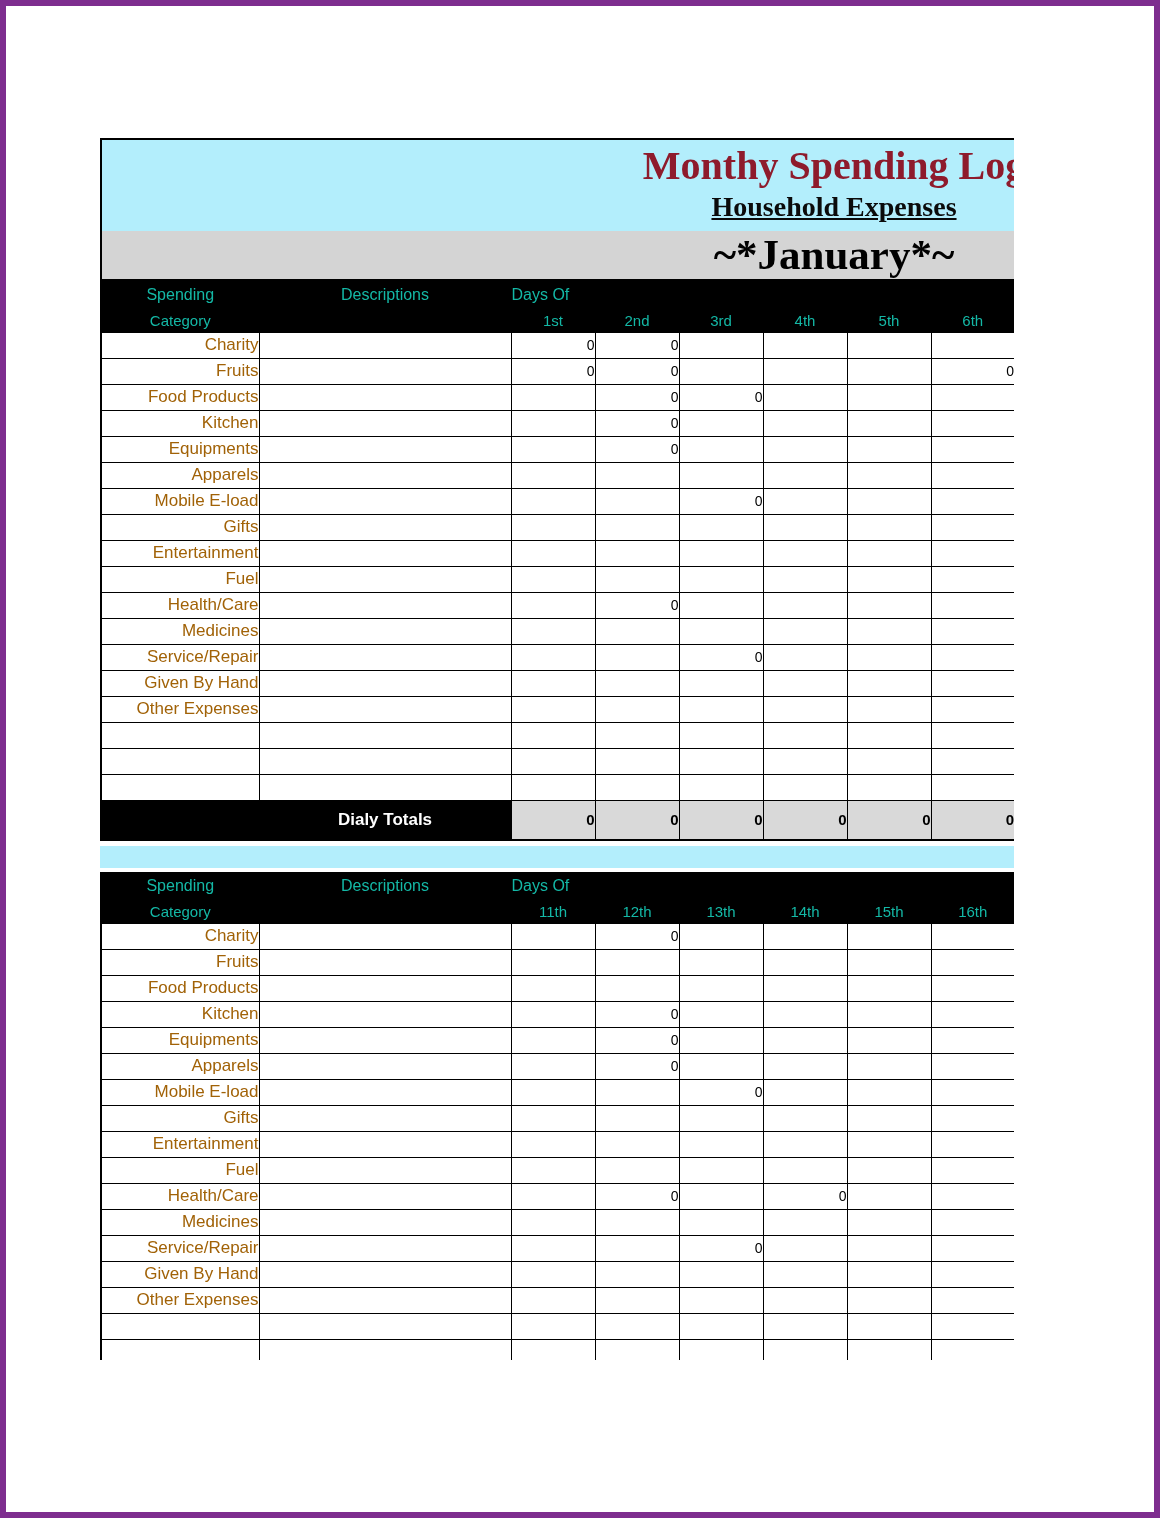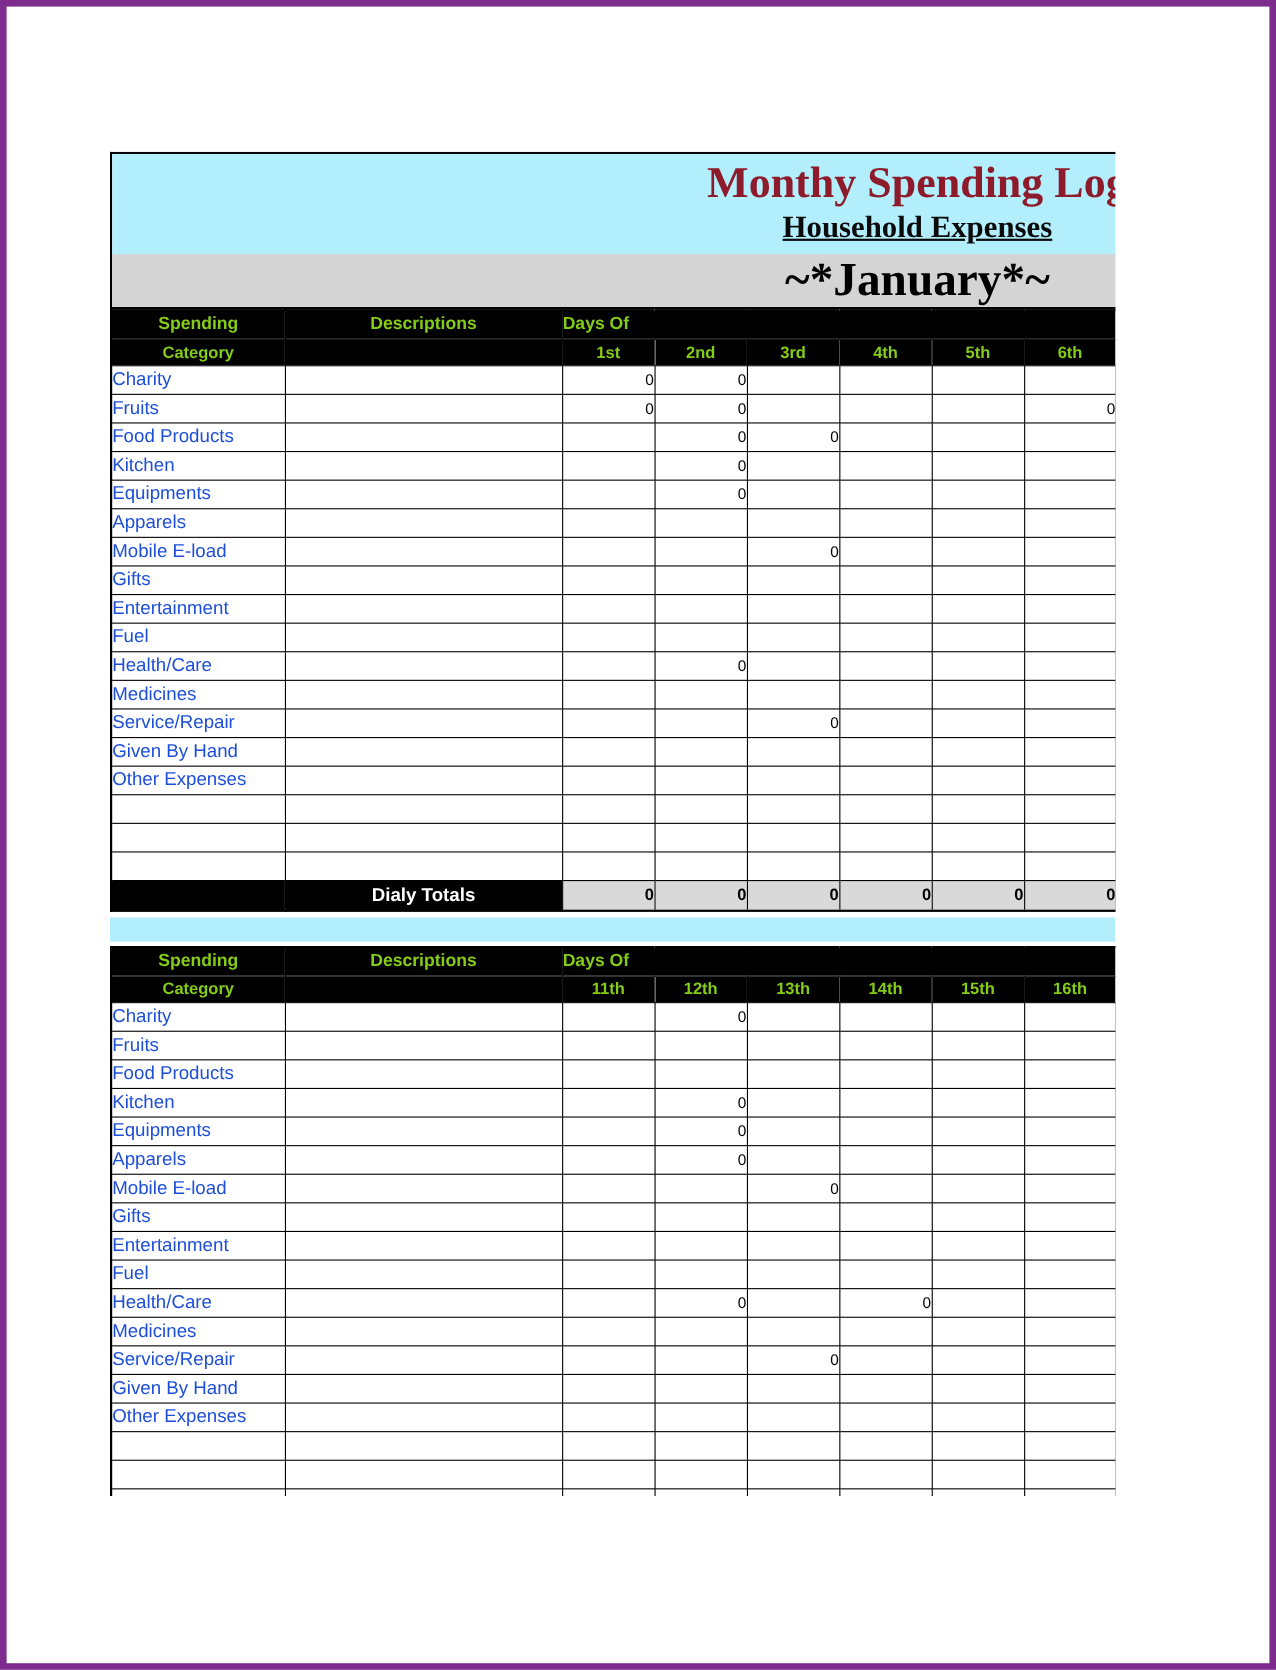--- a/index.html
+++ b/index.html
@@ -37,29 +37,29 @@
     color:#000; line-height:48px; white-space:nowrap;
   }
   table.log {
     border-collapse:collapse; table-layout:fixed; width:914px;
     border:2px solid #000; background:#fff;
   }
   table.log th, table.log td {
     border:1px solid #000; height:26px; padding:0; overflow:hidden; white-space:nowrap;
   }
   thead th {
-    background:#000; color:#84cc16; font-weight:bold; font-size:15px; text-align:center;
+    background:#000; color:#14b8a6; font-weight:normal; font-size:15px; text-align:center;
   }
   thead tr.r1 th { height:26px; font-size:16px; }
   thead tr.r2 th { height:24px; }
   th.daysof { text-align:left; padding-right:8px; }
-  td.cat  { font-size:17px; text-align:left; padding-left:5px; color:#1d4ed8; }
+  td.cat  { font-size:17px; text-align:right; padding-left:5px; color:#a16207; }
   td.desc { }
   td.val  { font-size:14px; text-align:right; padding-right:8px; color:#000; }
-  tr.totals td { height:28px; }
+  tr.totals td { height:40px; }
   td.tot-black { background:#000; border-color:#000; }
   td.tot-label {
     background:#000; color:#fff; font-weight:bold; text-align:center;
     font-size:17px; border-color:#000;
   }
   td.tot-val {
     background:#d9d9d9; font-weight:bold; font-size:15px; text-align:right;
     padding-right:8px; border-left:3px solid #fff; border-top:2px solid #000;
     border-bottom:2px solid #000;
   }

